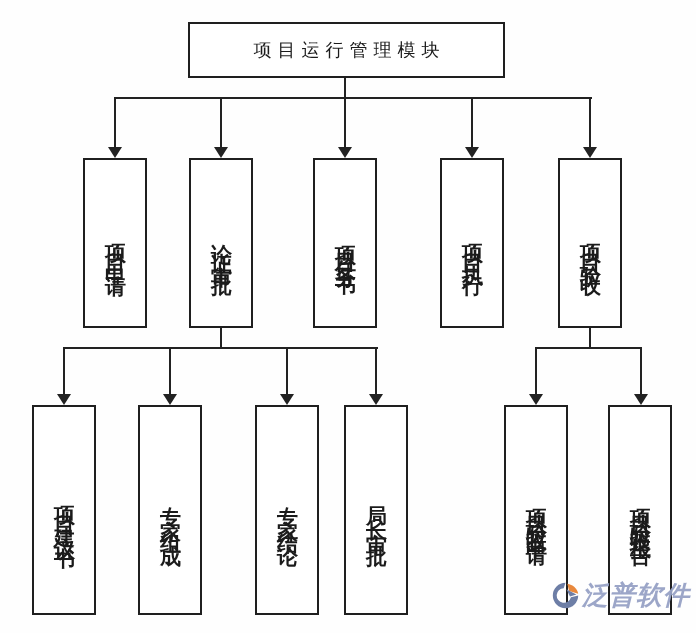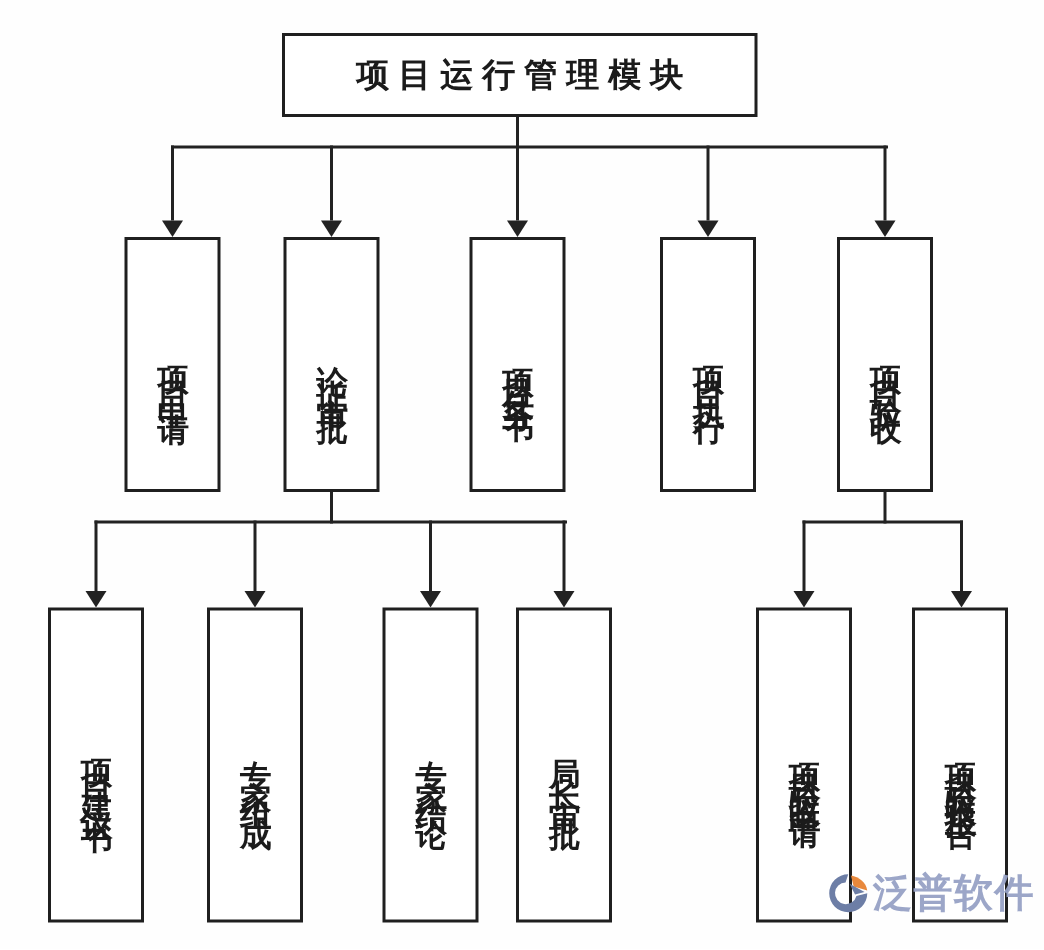--- a/index.html
+++ b/index.html
@@ -21,22 +21,22 @@
     background: #ffffff;
     display: flex;
     align-items: center;
     justify-content: center;
     color: #1b1b1b;
   }
   .title-box {
     left: 188px; top: 22px; width: 317px; height: 56px;
   }
   .title-text {
-    font-size: 22px;
-    font-weight: bold;
+    font-size: 18px;
+    font-weight: normal;
     letter-spacing: 6px;
     white-space: nowrap;
     padding-left: 6px; 
   }
   .vbox { width: 64px; }
   .lvl2 { top: 158px; height: 170px; }
   .lvl3 { top: 405px; height: 210px; }
 
   .vtext {
     writing-mode: vertical-rl;
@@ -64,20 +64,21 @@
     border-right: 7px solid transparent;
     border-top: 11px solid #222222;
   }
 
   
   .watermark {
     position: absolute;
     left: 551px; top: 581px;
     z-index: 5;
     line-height: 1;
+    font-style: italic;
   }
   .wm-row { display: flex; align-items: center; }
   .wm-logo { width: 29px; height: 29px; margin-right: 2px; flex: 0 0 auto; }
   .wm-brand {
     font-size: 26px;
     font-weight: bold;
     color: #97a2c6;
     letter-spacing: 1px;
     white-space: nowrap;
     opacity: 0.95;

